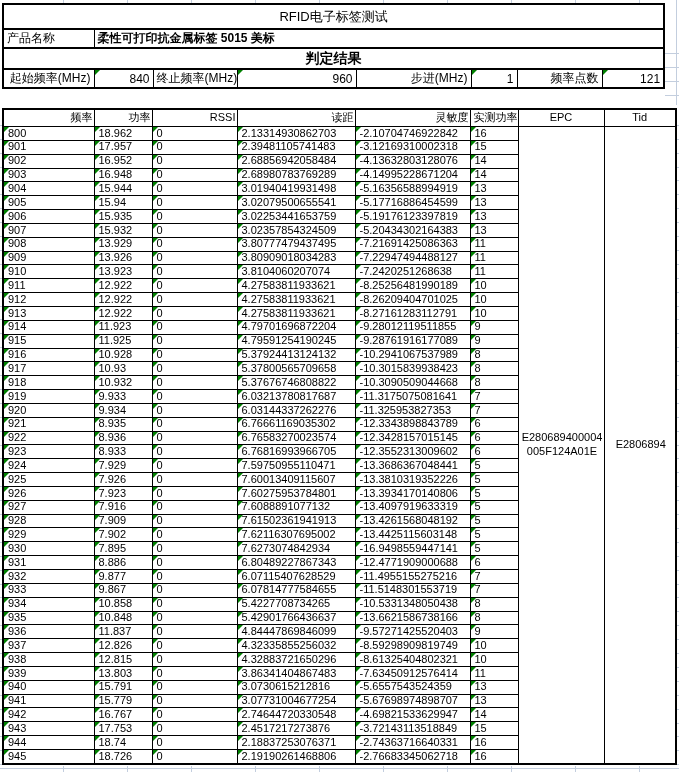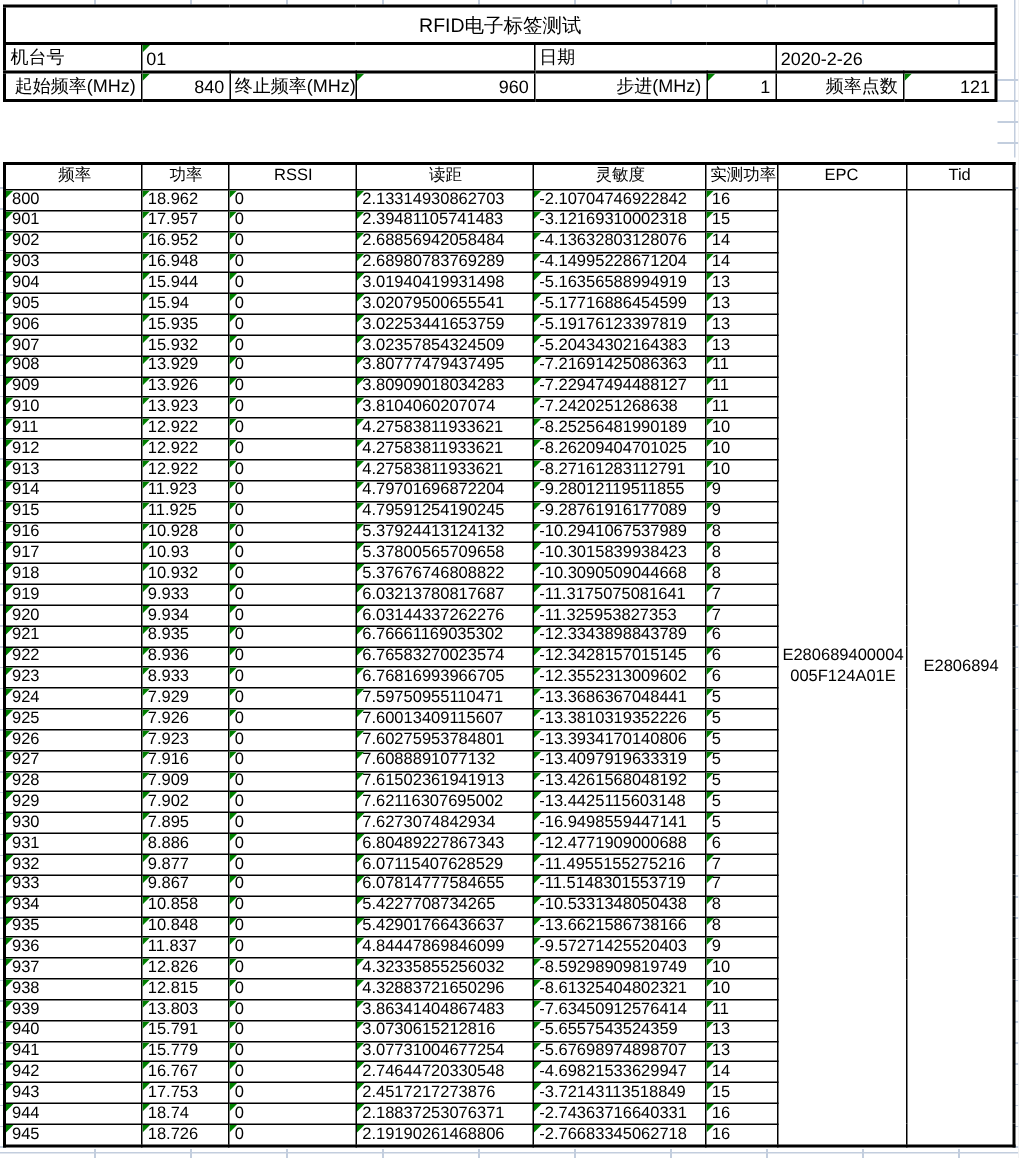--- a/index.html
+++ b/index.html
@@ -28,22 +28,22 @@
 
   
   .data-table {
     position:absolute; left:2px; top:108px; width:674px; height:657px;
     border:2px solid #000;
   }
   .data-table th, .data-table td {
     border:1px solid #000; font-size:11px; line-height:1.05; padding:0 1px 0 3px;
     position:relative;
   }
-  .data-table thead th { height:16px; text-align:center; }
-  .data-table thead th.center { padding:0; }
+  .data-table thead th { height:16px; text-align:right; }
+  .data-table thead th.center { text-align:center; padding:0; }
   .data-table td.num { text-align:left; padding-left:4px; }
   .merge-cell { text-align:center; padding:0 1px; }
   .merge-cell div { line-height:1.25; }
 
   
   .tri-icon {
     position:absolute; top:0; left:0; width:0; height:0;
     border-top:5px solid #008000; border-right:5px solid transparent;
   }
 
@@ -92,28 +92,26 @@
         <col style="width:119px">
       <col style="width:115px">
         <col style="width:46px">
         <col style="width:85px">
         <col style="width:62px">
     </colgroup>
     <tbody>
         <tr class="r-title">
       <td colspan="8">RFID电子标签测试</td>
     </tr>
-    <tr class="r-machine">
-      <td>机台号</td>
-      <td colspan="3" class="valcell">
-        <span class="tri-icon"></span>
-        <span>01</span>
-      </td>
-      <td colspan="2">日期</td>
-      <td colspan="2">2020-2-26</td>
+    <tr class="r-product">
+      <td>产品名称</td>
+      <td colspan="7" class="bold">柔性可打印抗金属标签 5015 美标</td>
+    </tr>
+    <tr class="r-result">
+      <td colspan="8">判定结果</td>
     </tr>
     <tr class="r-freq">
       <td>起始频率(MHz)</td>
       <td class="valcell">
         <span class="tri-icon"></span>
         <span>840</span>
       </td>
       <td>终止频率(MHz)</td>
       <td class="valcell">
         <span class="tri-icon"></span>

